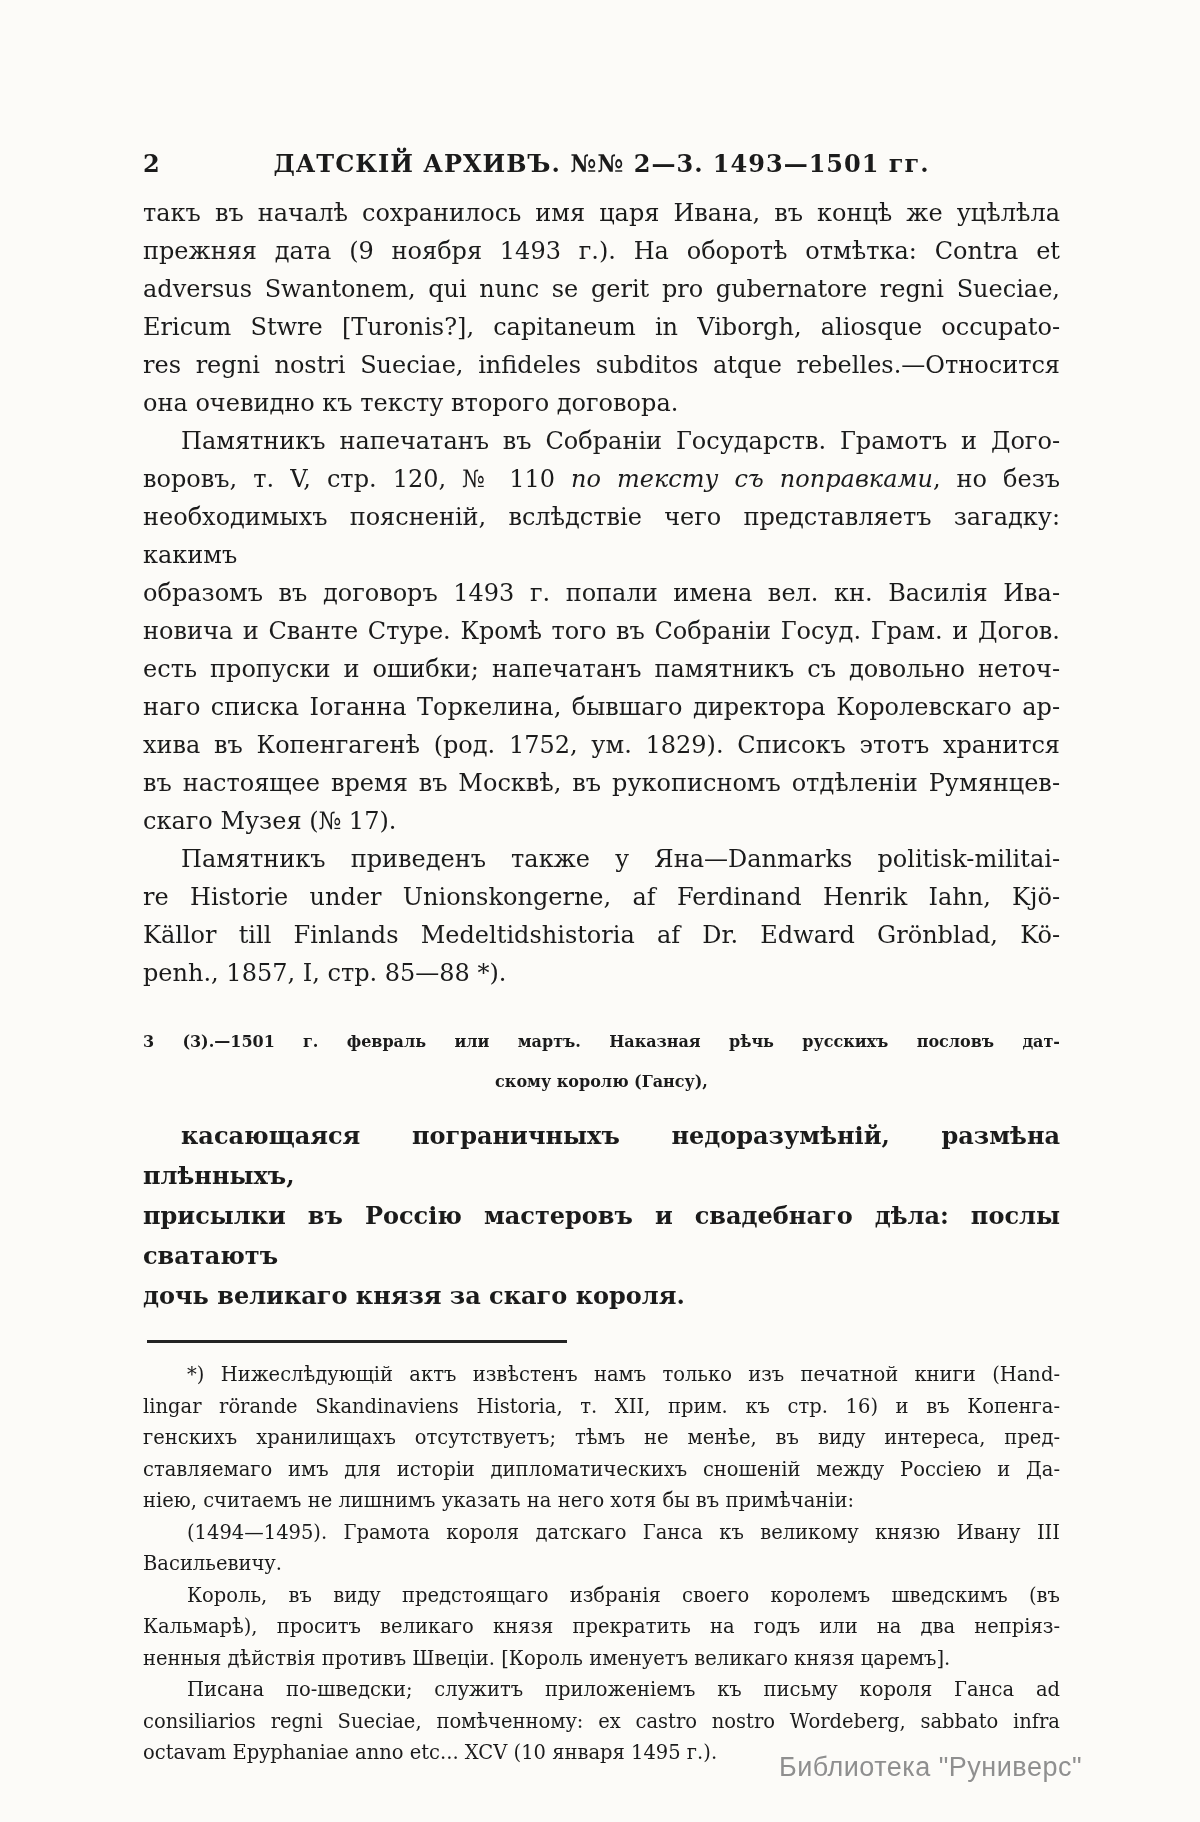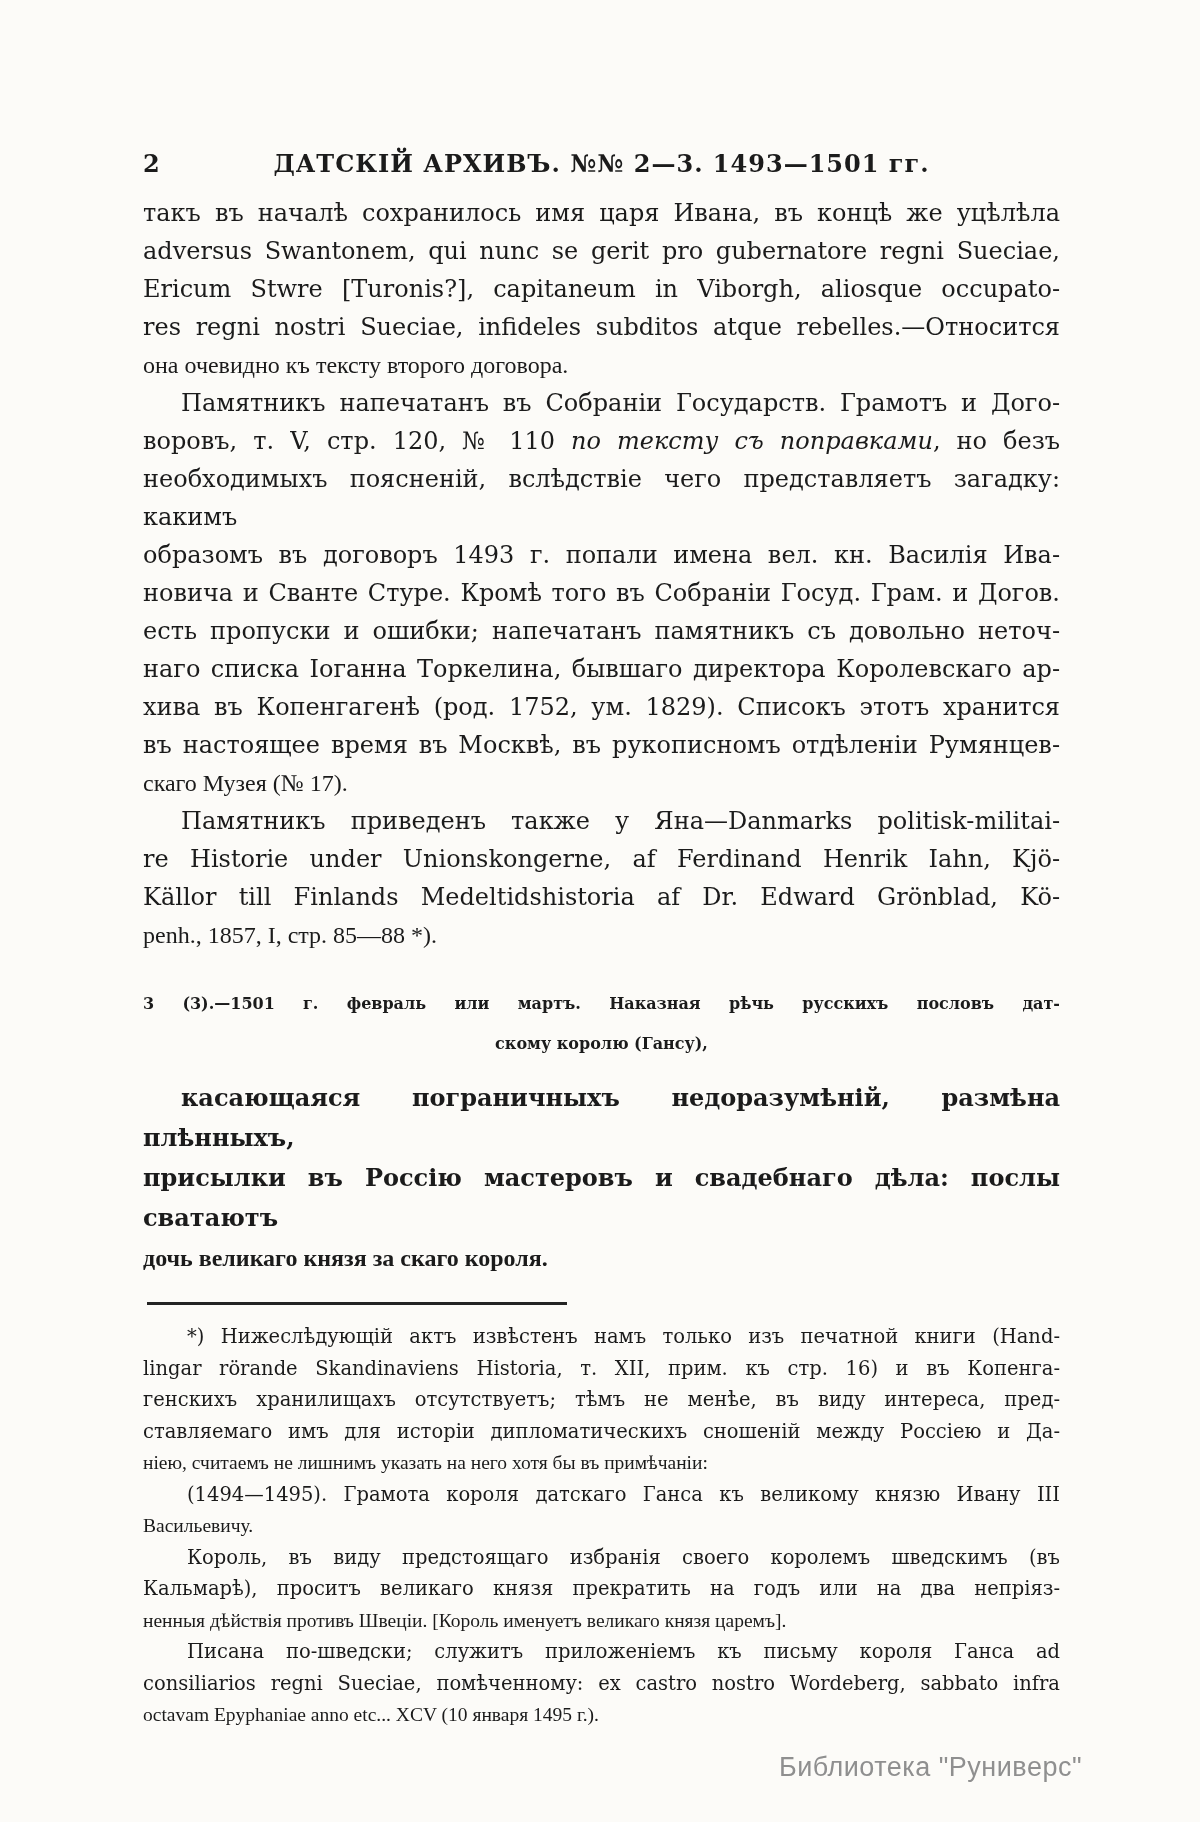--- a/index.html
+++ b/index.html
@@ -38,21 +38,20 @@
   }
   .line {
     font-size: 24px;
     line-height: 38px;
     text-align: justify;
     text-align-last: justify;
     white-space: normal;
   }
   .line.last {
     text-align-last: left;
-    font-family: Liberation Serif, serif;
   }
   .line.indent {
     text-indent: 38px;
   }
   .it { font-style: italic; }
   .section-heading {
     margin-top: 30px;
     font-weight: bold;
   }
   .section-heading .line {
@@ -99,20 +98,21 @@
 
 <div class="page">
 
   <div class="pageheader">
     <span class="pagenum">2</span>
     <div class="running-title">ДАТСКІЙ АРХИВЪ. №№ 2—3. 1493—1501 гг.</div>
   </div>
 
   <div class="para">
     <div class="line">такъ въ началѣ сохранилось имя царя Ивана, въ концѣ же уцѣлѣла</div>
+    <div class="line">прежняя дата (9 ноября 1493 г.). На оборотѣ отмѣтка: Contra et</div>
     <div class="line">adversus Swantonem, qui nunc se gerit pro gubernatore regni Sueciae,</div>
     <div class="line">Ericum Stwre [Turonis?], capitaneum in Viborgh, aliosque occupato-</div>
     <div class="line">res regni nostri Sueciae, infideles subditos atque rebelles.—Относится</div>
     <div class="line last">она очевидно къ тексту второго договора.</div>
   </div>
 
   <div class="para">
     <div class="line indent">Памятникъ напечатанъ въ Собраніи Государств. Грамотъ и Дого-</div>
     <div class="line"><span>воровъ, т. V, стр. 120, № 110 </span><span class="it">по тексту съ поправками</span><span>, но безъ</span></div>
     <div class="line">необходимыхъ поясненій, вслѣдствіе чего представляетъ загадку: какимъ</div>

